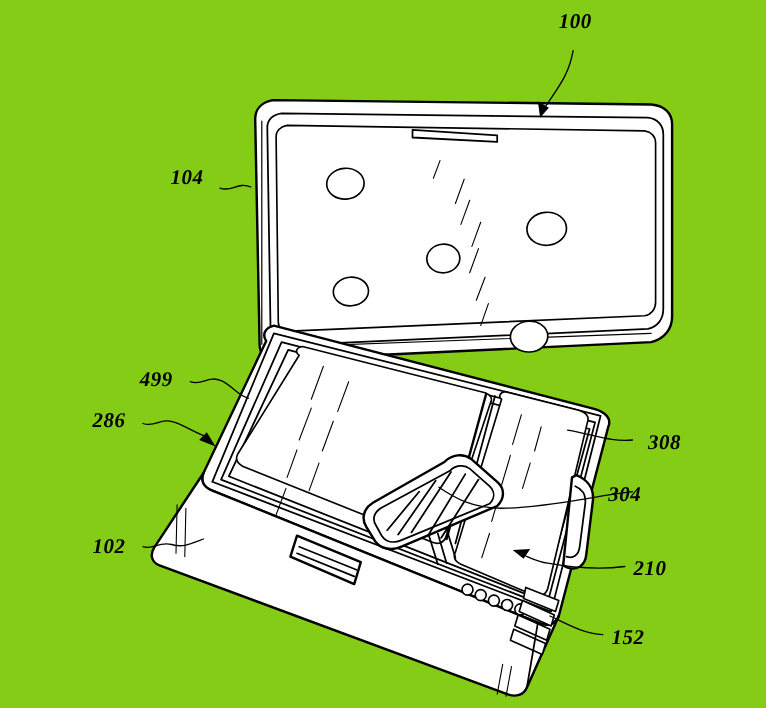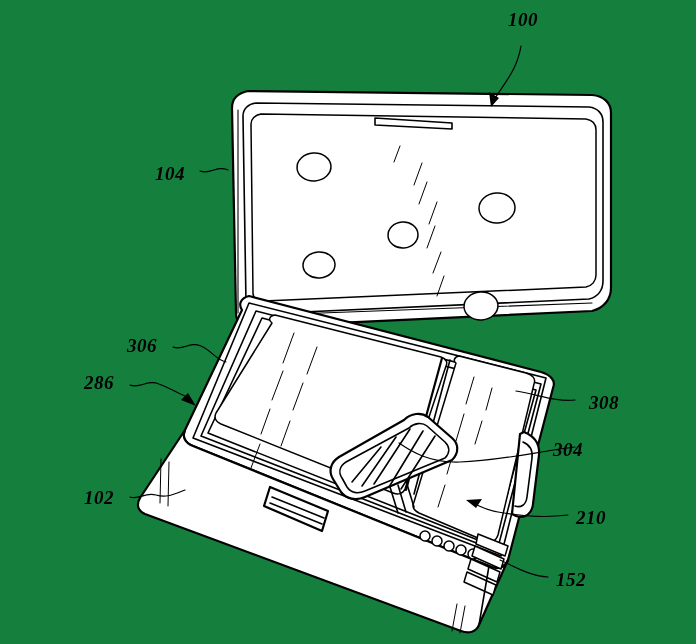--- a/index.html
+++ b/index.html
@@ -10,21 +10,21 @@
   body {
     width: 696px;
     height: 644px;
     overflow: hidden;
     font-family: "Liberation Serif", serif;
   }
   #figure-root {
     position: relative;
     width: 696px;
     height: 644px;
-    background: #15803d;
+    background: #84cc16;
   }
   #patent-svg {
     position: absolute;
     top: 0;
     left: 0;
     width: 696px;
     height: 644px;
     display: block;
   }
   .ln {
@@ -279,22 +279,22 @@
       <path class="ln leader" d="M 575,447 C 540,451 500,461 460,462 C 430,463 412,452 399,443"></path>
 
       <path class="ln leader" d="M 568,515 C 545,518 520,516 498,512 C 490,511 484,508 477,505"></path>
       <polygon fill="#000" points="466,500 482,499 476,508"></polygon>
 
       <path class="ln leader" d="M 548,577 C 530,576 515,567 500,560"></path>
     </g>
   </svg>
 
   <div class="ref-label" style="left:508px; top:10px;">100</div>
-  <div class="ref-label" style="left:155px; top:164px;">104</div>
-  <div class="ref-label" style="left:127px; top:336px;">306</div>
+  <div class="ref-label" style="left:155px; top:152px;">104</div>
+  <div class="ref-label" style="left:127px; top:336px;">499</div>
   <div class="ref-label" style="left:84px; top:373px;">286</div>
   <div class="ref-label" style="left:84px; top:488px;">102</div>
   <div class="ref-label" style="left:589px; top:393px;">308</div>
   <div class="ref-label" style="left:553px; top:440px;">304</div>
   <div class="ref-label" style="left:576px; top:508px;">210</div>
   <div class="ref-label" style="left:556px; top:570px;">152</div>
 
 </div>
 
 </body></html>

